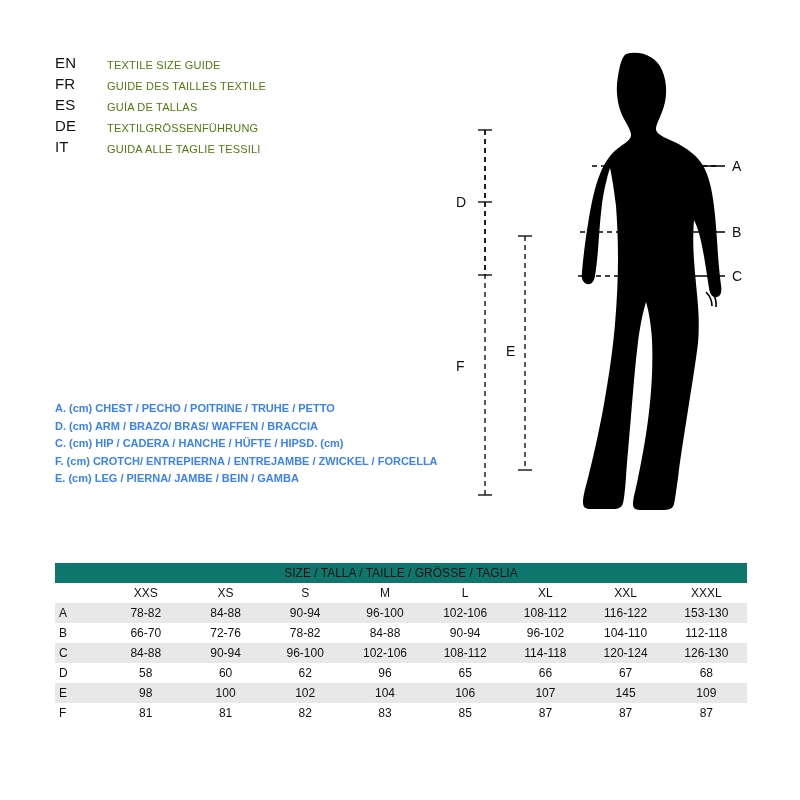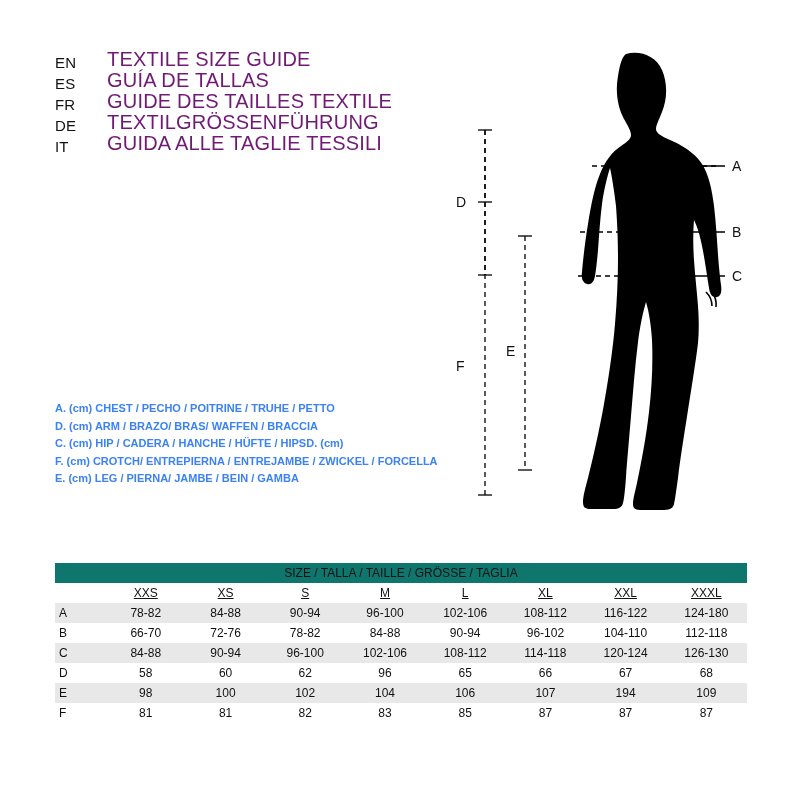--- a/index.html
+++ b/index.html
@@ -34,23 +34,23 @@
     align-items: flex-end;
     height: 21px;
   }
   .lang-code {
     width: 52px;
     font-size: 15px;
     letter-spacing: 0.2px;
     color: #111;
   }
   .lang-text {
-    font-size: 20px;
+    font-size: 11px;
     letter-spacing: 0.2px;
-    color: #701a75;
+    color: #4d7c0f;
     white-space: nowrap;
   }
 
   
   .legend {
     position: absolute;
     left: 55px;
     top: 400px;
     width: 460px;
   }
@@ -107,21 +107,20 @@
     height: 21px;
     text-align: left;
     padding-left: 4px;
     font-size: 12px;
     color: #111;
   }
   .subhdr-row td {
     background: #ffffff;
     height: 21px;
     font-size: 12px;
-    text-decoration: underline;
   }
   .row-alt td {
     background: #e8e8e8;
   }
   .row-plain td {
     background: #ffffff;
   }
   .col-label {
     text-align: left !important;
     padding-left: 4px !important;
@@ -135,26 +134,26 @@
 <body>
 
 <div class="page">
 
   <div class="lang-block">
     <div class="lang-row">
       <span class="lang-code">EN</span>
       <span class="lang-text">TEXTILE SIZE GUIDE</span>
     </div>
     <div class="lang-row">
+      <span class="lang-code">FR</span>
+      <span class="lang-text">GUIDE DES TAILLES TEXTILE</span>
+    </div>
+    <div class="lang-row">
       <span class="lang-code">ES</span>
       <span class="lang-text">GUÍA DE TALLAS</span>
-    </div>
-    <div class="lang-row">
-      <span class="lang-code">FR</span>
-      <span class="lang-text">GUIDE DES TAILLES TEXTILE</span>
     </div>
     <div class="lang-row">
       <span class="lang-code">DE</span>
       <span class="lang-text">TEXTILGRÖSSENFÜHRUNG</span>
     </div>
     <div class="lang-row">
       <span class="lang-code">IT</span>
       <span class="lang-text">GUIDA ALLE TAGLIE TESSILI</span>
     </div>
   </div>
@@ -299,21 +298,21 @@
 
         <tr class="row-alt">
           <td class="col-label">A</td>
           <td>78-82</td>
           <td>84-88</td>
           <td>90-94</td>
           <td>96-100</td>
           <td>102-106</td>
           <td>108-112</td>
           <td>116-122</td>
-          <td>124-180</td>
+          <td>153-130</td>
         </tr>
 
         <tr class="row-plain">
           <td class="col-label">B</td>
           <td>66-70</td>
           <td>72-76</td>
           <td>78-82</td>
           <td>84-88</td>
           <td>90-94</td>
           <td>96-102</td>
@@ -346,21 +345,21 @@
         </tr>
 
         <tr class="row-alt">
           <td class="col-label">E</td>
           <td>98</td>
           <td>100</td>
           <td>102</td>
           <td>104</td>
           <td>106</td>
           <td>107</td>
-          <td>194</td>
+          <td>145</td>
           <td>109</td>
         </tr>
 
         <tr class="row-plain">
           <td class="col-label">F</td>
           <td>81</td>
           <td>81</td>
           <td>82</td>
           <td>83</td>
           <td>85</td>

